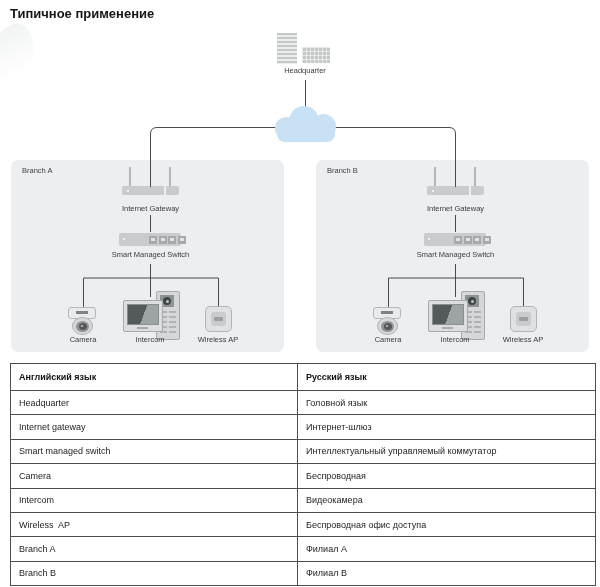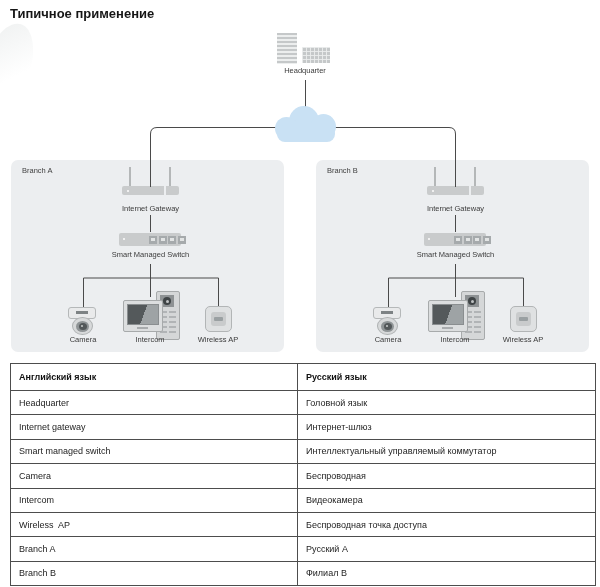--- a/index.html
+++ b/index.html
@@ -265,25 +265,25 @@
     <tr>
       <td>Camera</td>
       <td>Беспроводная</td>
     </tr>
     <tr>
       <td>Intercom</td>
       <td>Видеокамера</td>
     </tr>
     <tr>
       <td>Wireless  AP</td>
-      <td>Беспроводная точка доступа</td>
+      <td>Беспроводная офис доступа</td>
     </tr>
     <tr>
       <td>Branch A</td>
-      <td>Русский A</td>
+      <td>Филиал A</td>
     </tr>
     <tr>
       <td>Branch B</td>
       <td>Филиал B</td>
     </tr>
   </tbody>
     </table>
 </div>
 
 </body></html>

